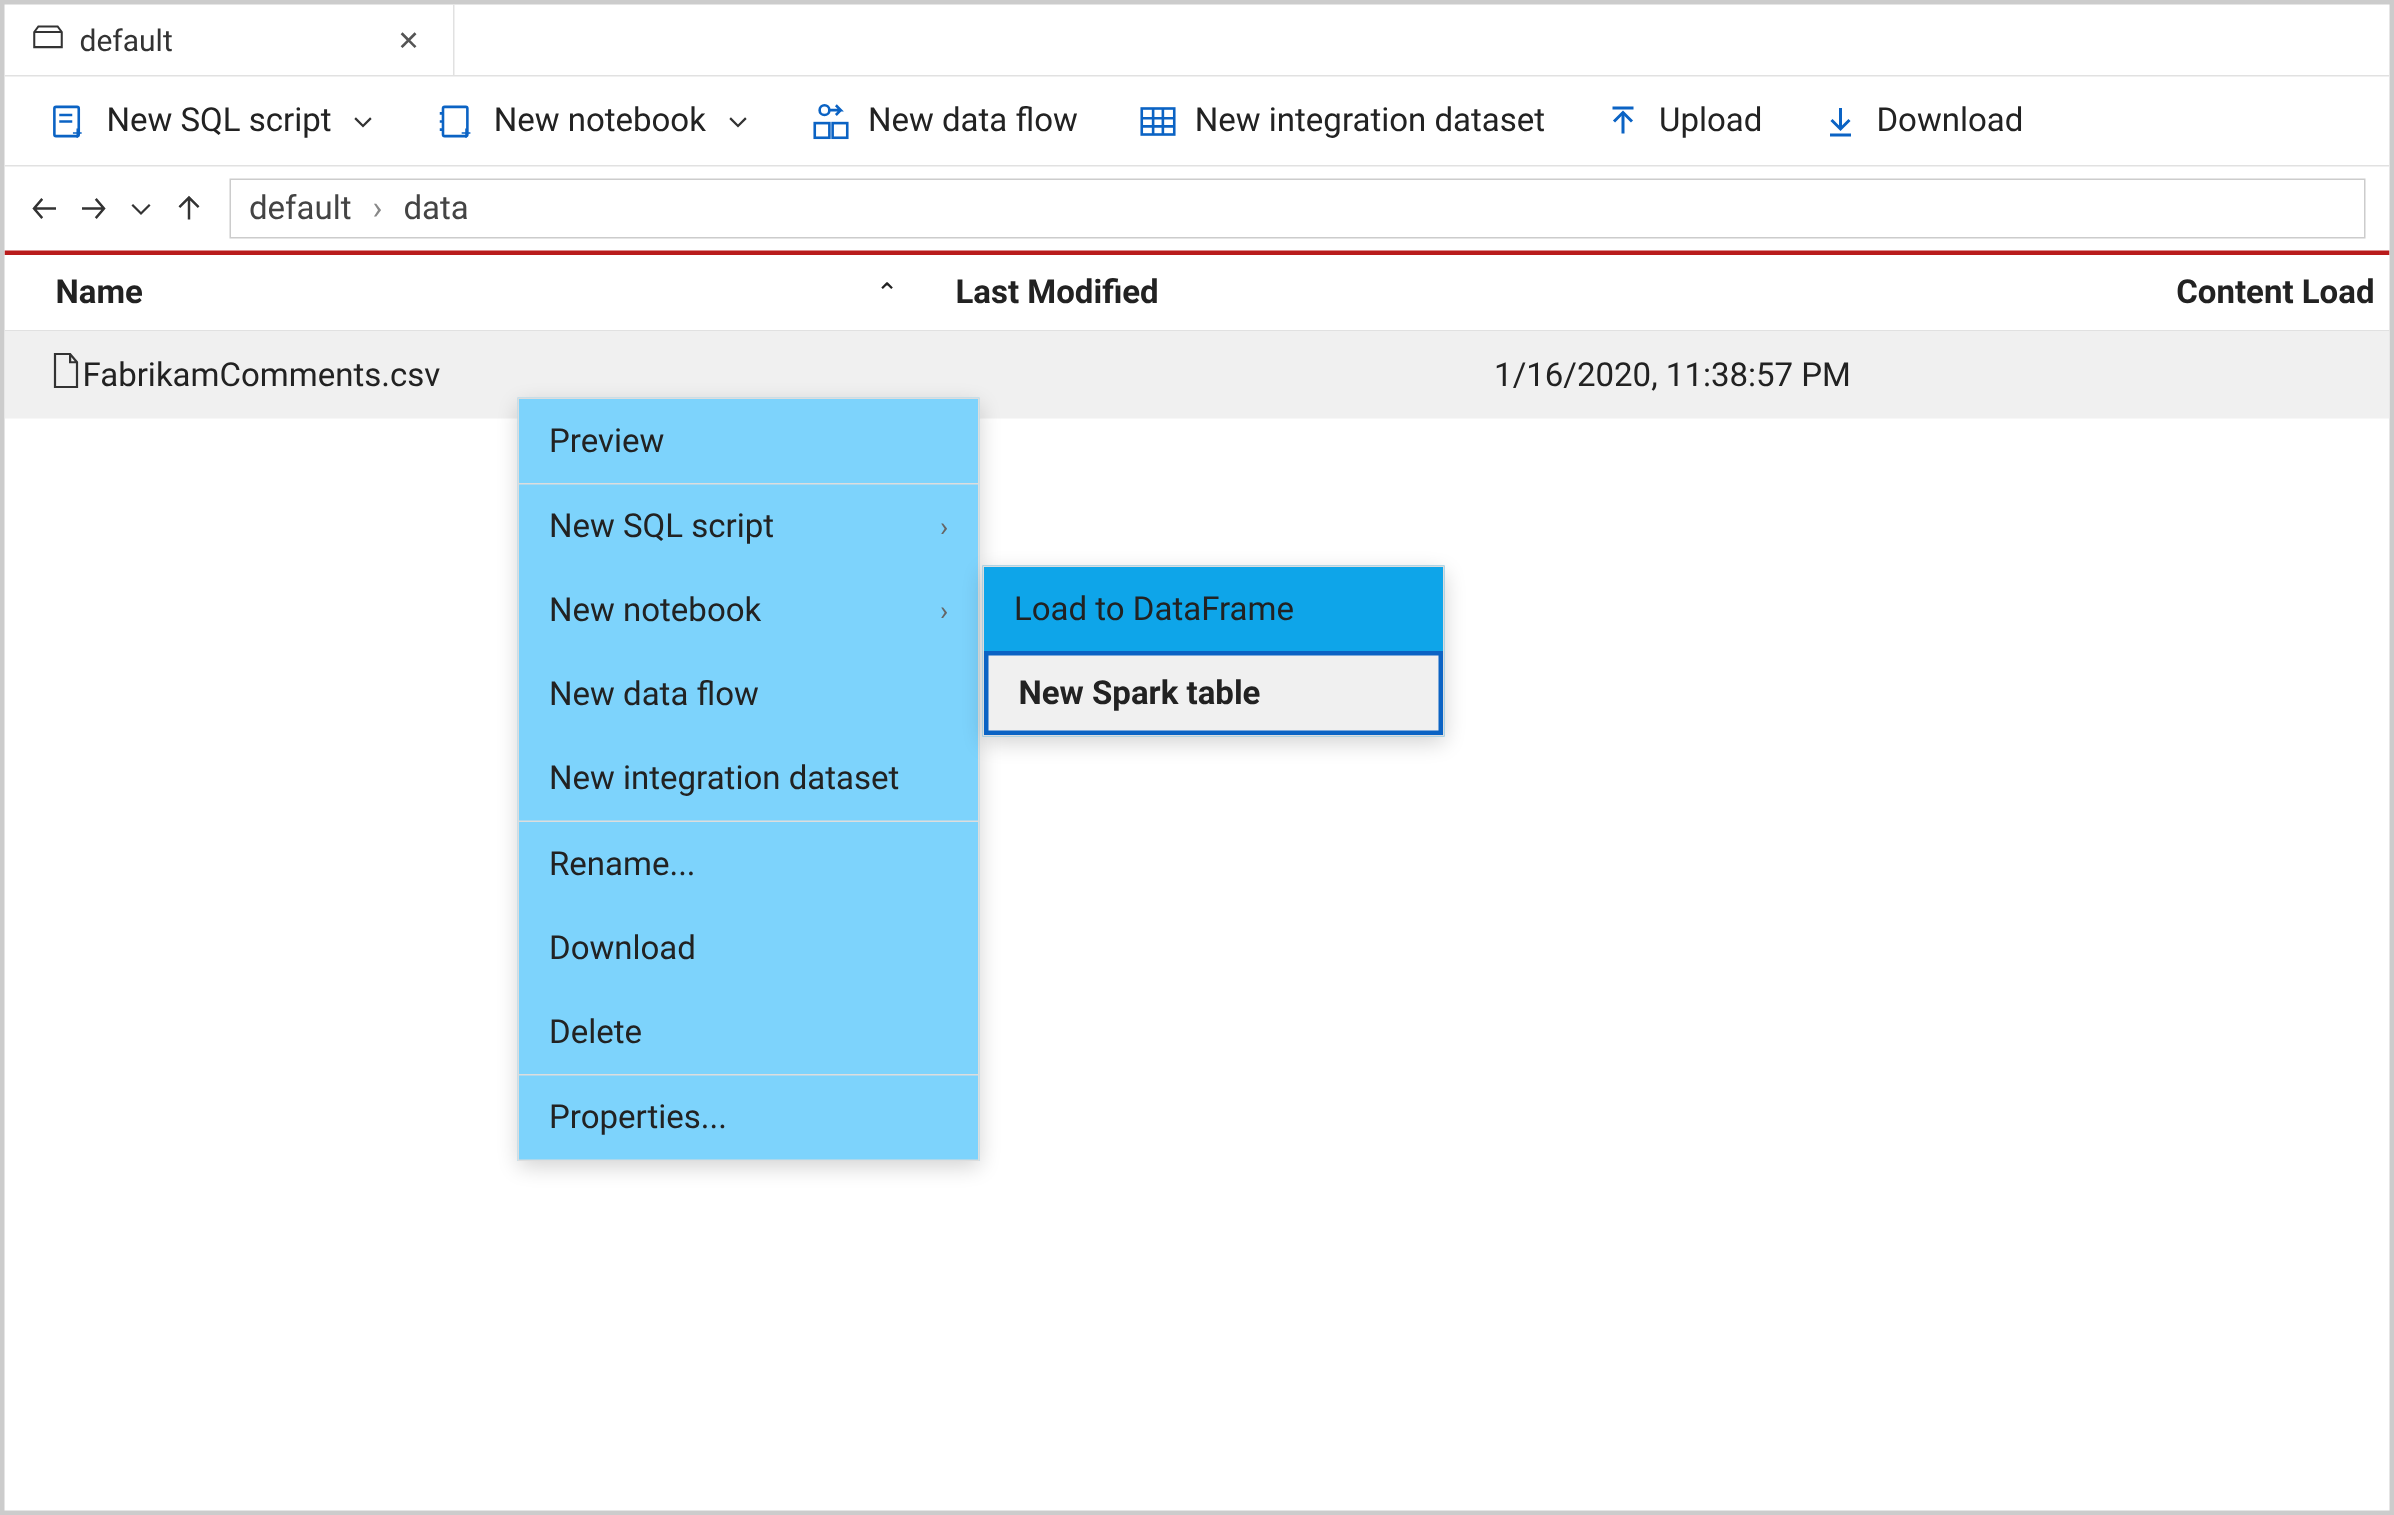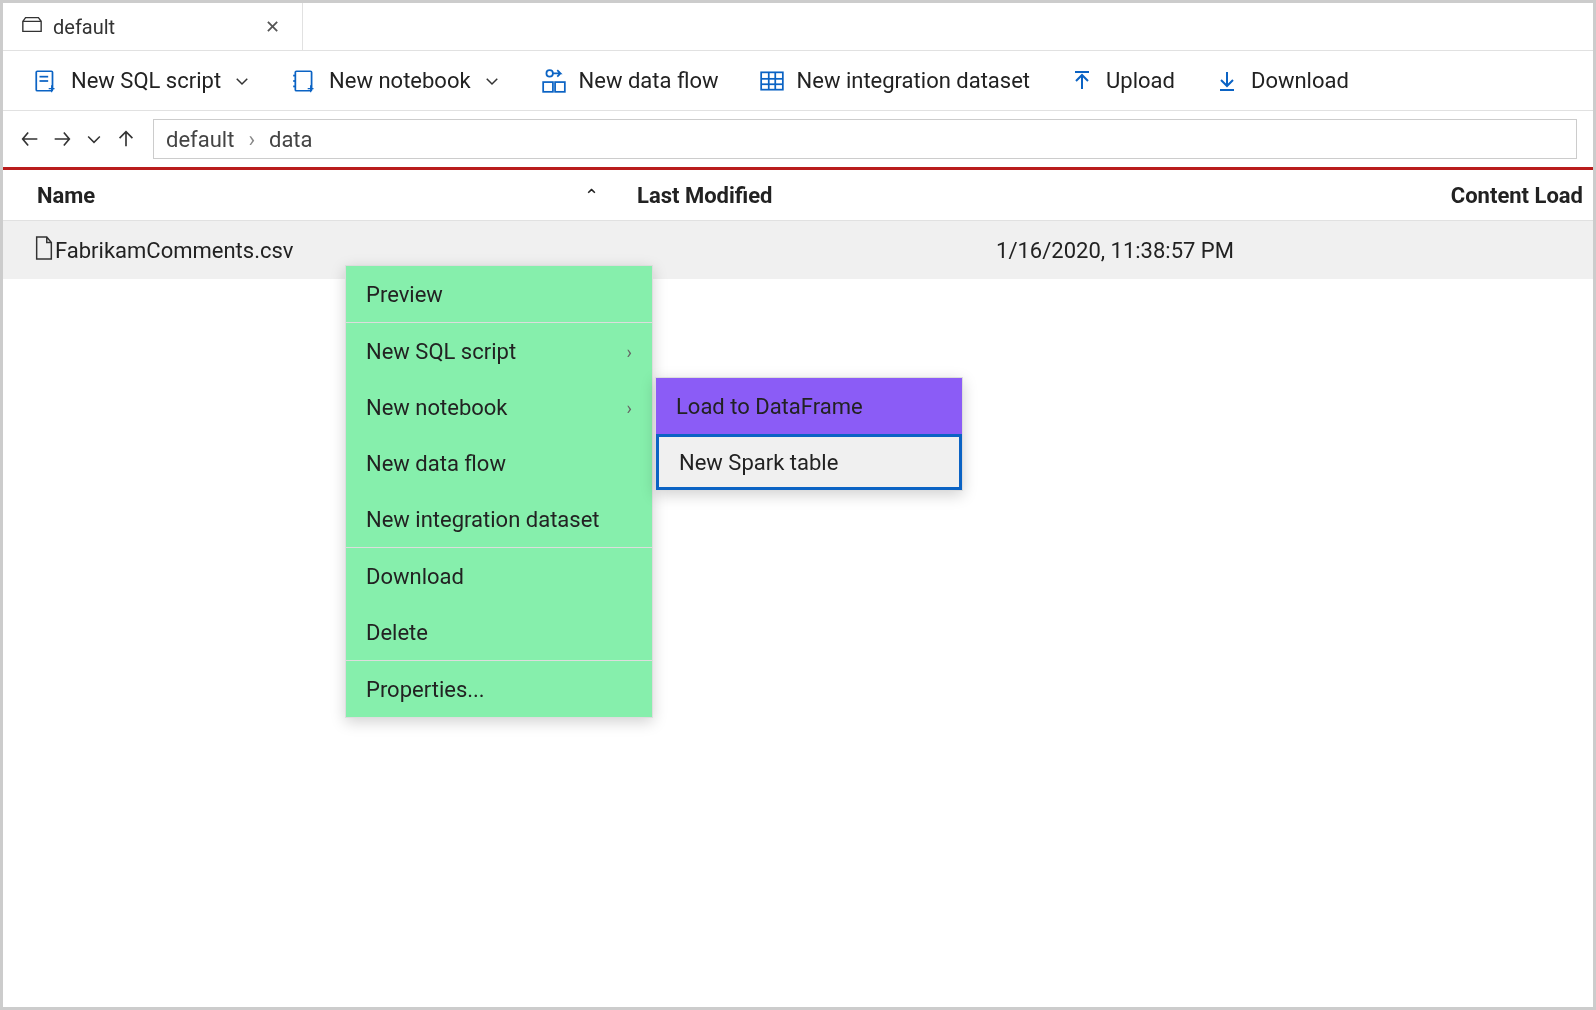--- a/index.html
+++ b/index.html
@@ -156,21 +156,21 @@
       flex: 1;
       padding-left: 14px;
       text-align: center;
     }
     
     .context-menu {
       position: absolute;
       top: 262px;
       left: 342px;
       width: 308px;
-      background: #86efac;
+      background: #7dd3fc;
       box-shadow: 0 4px 14px rgba(0,0,0,0.18);
       border: 1px solid #ddd;
       font-size: 22px;
     }
     .menu-item {
       height: 56px;
       display: flex;
       align-items: center;
       justify-content: space-between;
       padding: 0 20px;
@@ -185,36 +185,37 @@
     .menu-chev {
       color: #666;
       font-size: 18px;
     }
     
     .sub-menu {
       position: absolute;
       top: 374px;
       left: 652px;
       width: 308px;
-      background: #8b5cf6;
+      background: #0ea5e9;
       box-shadow: 0 4px 14px rgba(0,0,0,0.18);
       border: 1px solid #ddd;
       font-size: 22px;
     }
     .sub-item {
       height: 56px;
       display: flex;
       align-items: center;
       padding: 0 20px;
       cursor: pointer;
       color: #222;
     }
     .sub-item.selected {
       background: #f0f0f0;
       border: 3px solid #0b63c4;
+      font-weight: bold;
     }
     
     .icon-blue { stroke: #0b63c4; fill: none; }
   </style>
 </head>
 <body>
 
 <div class="tab-bar">
   <div class="tab">
     <div class="tab-left">
@@ -361,20 +362,23 @@
     <span class="menu-chev">›</span>
   </div>
   <div class="menu-item">
     <span>New data flow</span>
   </div>
   <div class="menu-item">
     <span>New integration dataset</span>
   </div>
   <div class="menu-sep"></div>
   <div class="menu-item">
+    <span>Rename...</span>
+  </div>
+  <div class="menu-item">
     <span>Download</span>
   </div>
   <div class="menu-item">
     <span>Delete</span>
   </div>
   <div class="menu-sep"></div>
   <div class="menu-item">
     <span>Properties...</span>
   </div>
 </div>

